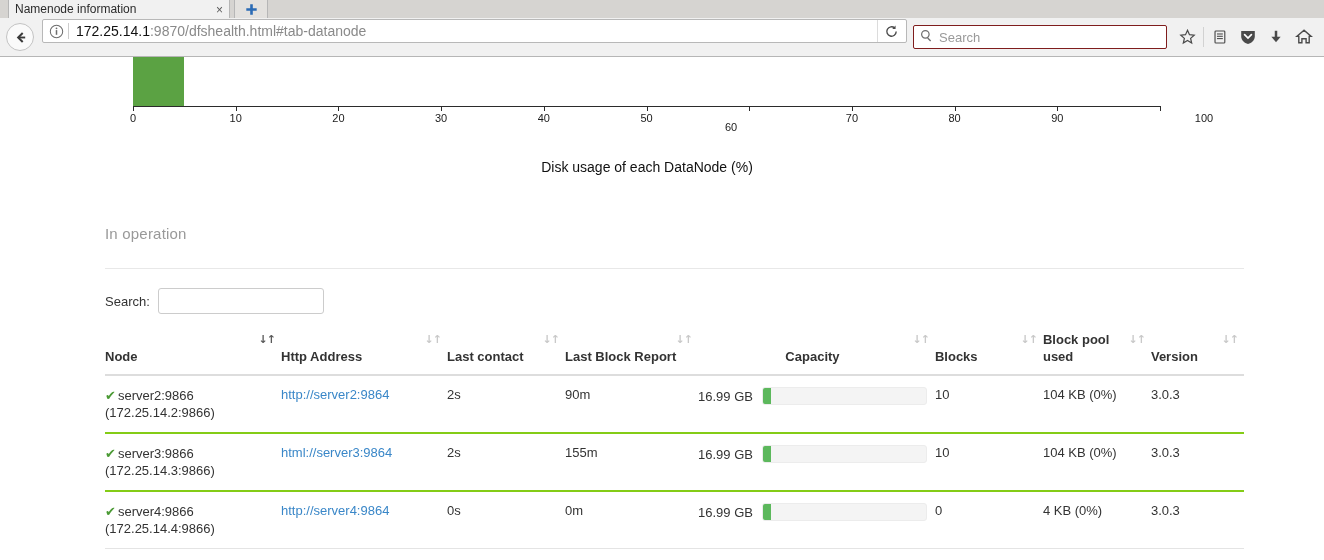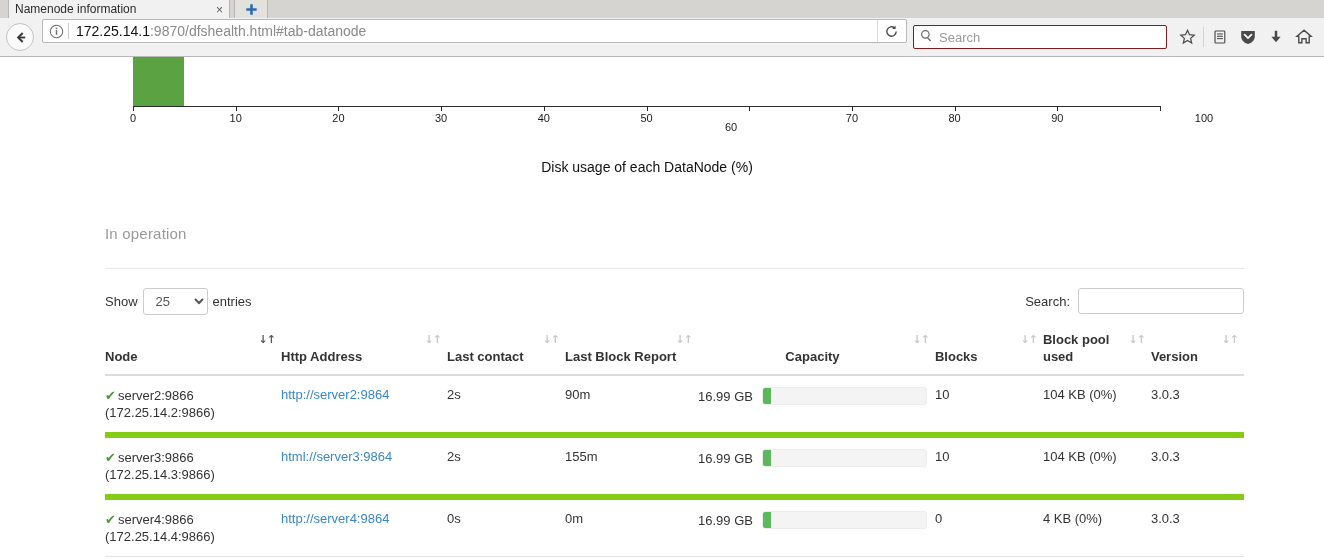--- a/index.html
+++ b/index.html
@@ -296,21 +296,21 @@
     top: 0px;
     font-size: 11px;
     color: #c9c9c9;
     letter-spacing: -1px;
     font-family: "DejaVu Sans", sans-serif;
   }
   .sort-ind.active { color: #5a5a5a; }
 
   table.dt tbody td {
     padding: 11px 8px 11px 0;
-    border-bottom: 6px solid #84cc16;
+    border-bottom: 2px solid #84cc16;
     vertical-align: top;
     color: #333;
   }
   table.dt tbody tr:last-child td { border-bottom: 1px solid #e4e4e4; }
 
   .node-cell { line-height: 17px; white-space: nowrap; }
   .check-icon { color: #4a9a34; font-size: 13px; margin-right: 2px; }
   .node-sub { color: #333; }
   .http-link { color: #3a87c8; text-decoration: none; }
 
@@ -454,25 +454,20 @@
         <div class="tick-label" style="left: 1204px; top: 55px; position: absolute;">100</div>
       </div>
     <div id="chart-xlabel">Disk usage of each DataNode (%)</div>
   </div>
 
   <div id="content">
     <h2 id="section-title">In operation</h2>
     <div id="section-rule"></div>
 
     <div id="table-controls">
-      <div class="dt-length">
-        <span>Show</span>
-        <select id="length-select"><option value="25">25</option><option value="50">50</option><option value="100">100</option></select>
-        <span>entries</span>
-      </div>
       <div class="dt-filter">
         <span>Search:</span>
         <input id="table-search" type="text" placeholder="" style="">
       </div>
     </div>
 
     <table class="dt">
       <thead>
         <tr id="header-row">
             <th style="width: 168px;"><span>Node</span><span class="sort-ind active">↓↑</span></th>

